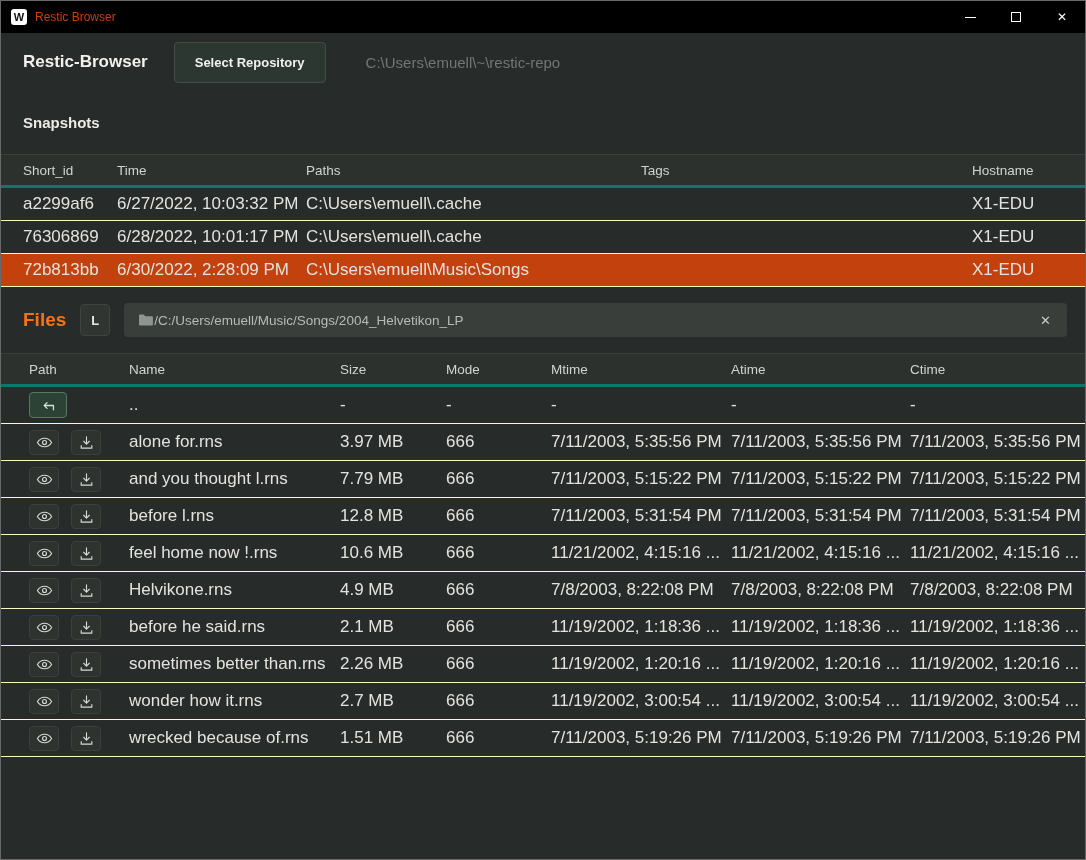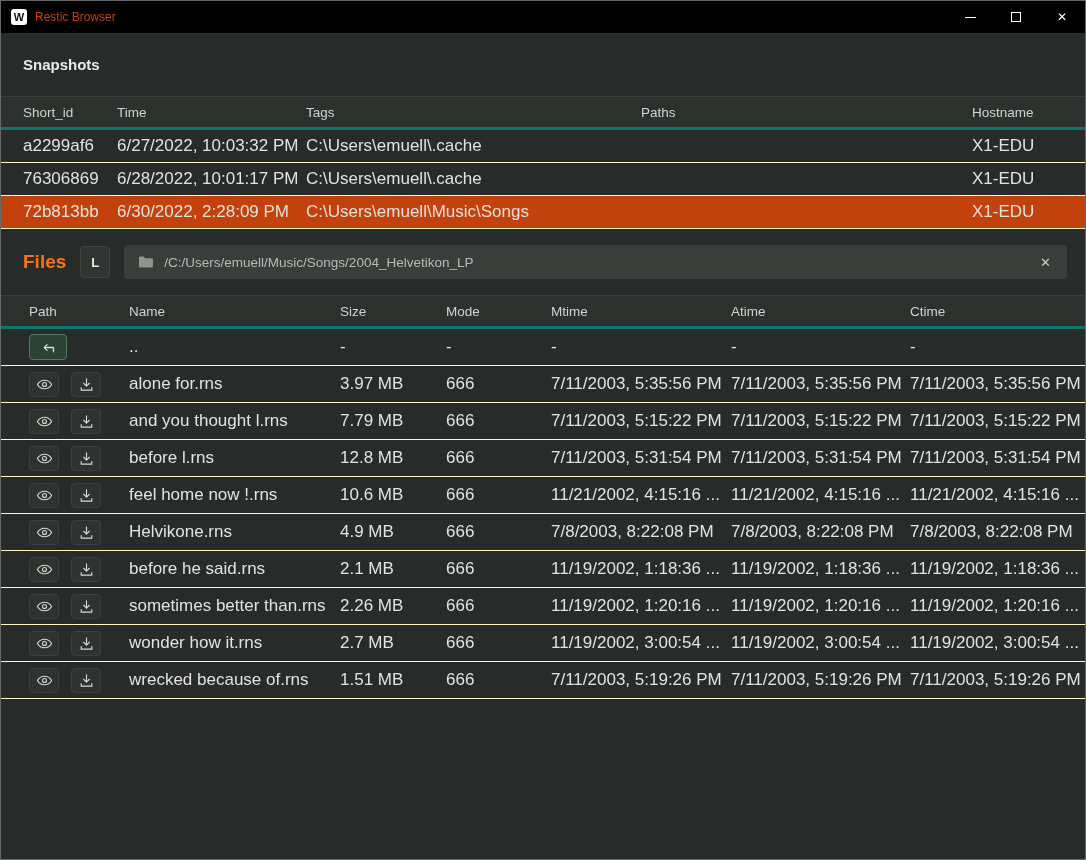--- a/index.html
+++ b/index.html
@@ -80,21 +80,21 @@
   
   .files-bar { flex: 0 0 66px; display: flex; align-items: center; padding: 0 18px 0 22px; gap: 14px; }
   .files-title { font-size: 19px; font-weight: 700; color: #f97316; }
   .mode-btn {
     width: 30px; height: 32px; background: #303532; border: 1px solid #3e4441;
     border-radius: 4px; color: #e8e6e3; font-weight: 700; font-size: 13px;
     font-family: inherit; cursor: pointer; display: grid; place-items: center;
   }
   .path-bar {
     flex: 1; height: 34px; background: #393e3b; border-radius: 4px;
-    display: flex; align-items: center; gap: 10px; padding: 0 14px;
+    display: flex; align-items: center; padding: 0 14px;
     font-size: 13.5px; color: #b7bbb8; cursor: text;
   }
   .path-clear {
     margin-left: auto; background: none; border: none; color: #c9ccc9;
     font-size: 13px; cursor: pointer; padding: 0 2px; font-family: inherit;
   }
 
   
   .actions { display: flex; gap: 12px; align-items: center; }
   .icon-btn {
@@ -125,28 +125,33 @@
         </button>
       <button class="tb-btn">
           <span class="max-glyph"></span>
         </button>
       <button class="tb-btn close">
           <span>✕</span>
         </button>
     </div>
   </div>
 
+  <div class="header">
+    <span class="app-name">Restic-Browser</span>
+    <button class="select-repo">Select Repository</button>
+    <span class="repo-path">C:\Users\emuell\~\restic-repo</span>
+  </div>
 
   <div class="section-title">Snapshots</div>
 
   <div class="thead snap-grid">
     <span class="cell">Short_id</span>
     <span class="cell">Time</span>
+    <span class="cell">Paths</span>
     <span class="cell">Tags</span>
-    <span class="cell">Paths</span>
     <span class="cell">Hostname</span>
   </div>
 
   <div>
 
       <div class="trow snap-grid">
         <span class="cell">a2299af6</span>
         <span class="cell">6/27/2022, 10:03:32 PM</span>
         <span class="cell">C:\Users\emuell\.cache</span>
         <span class="cell"></span>

